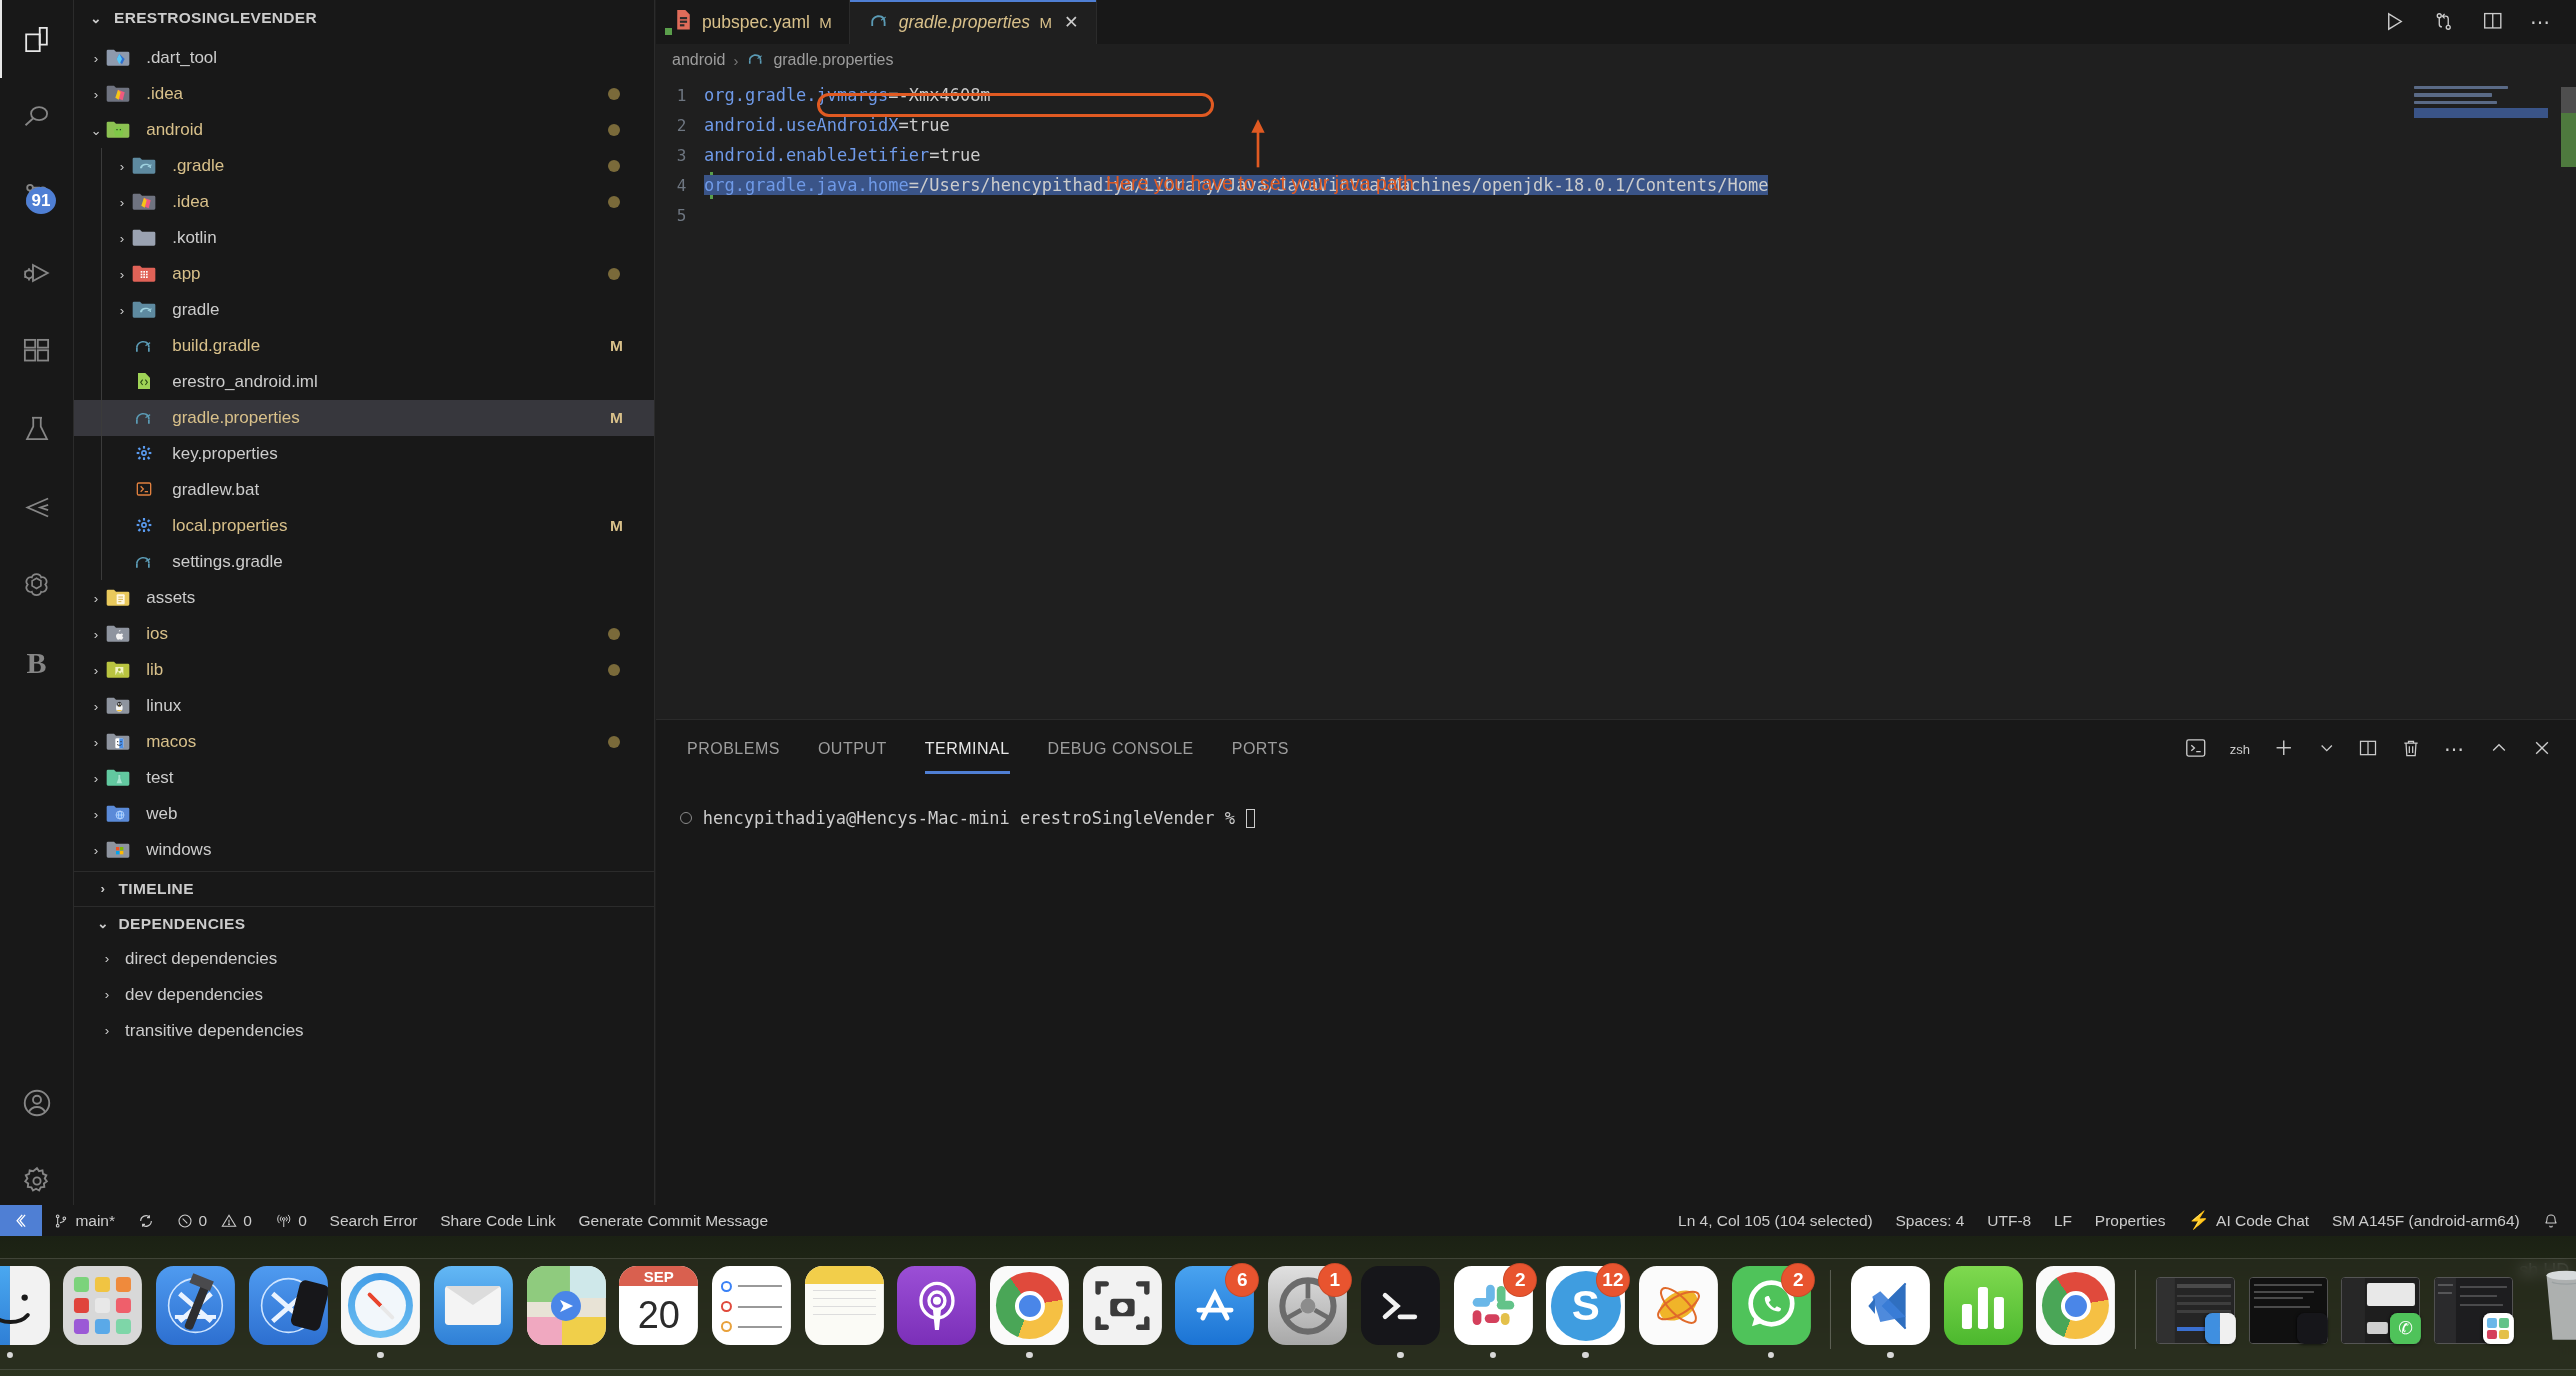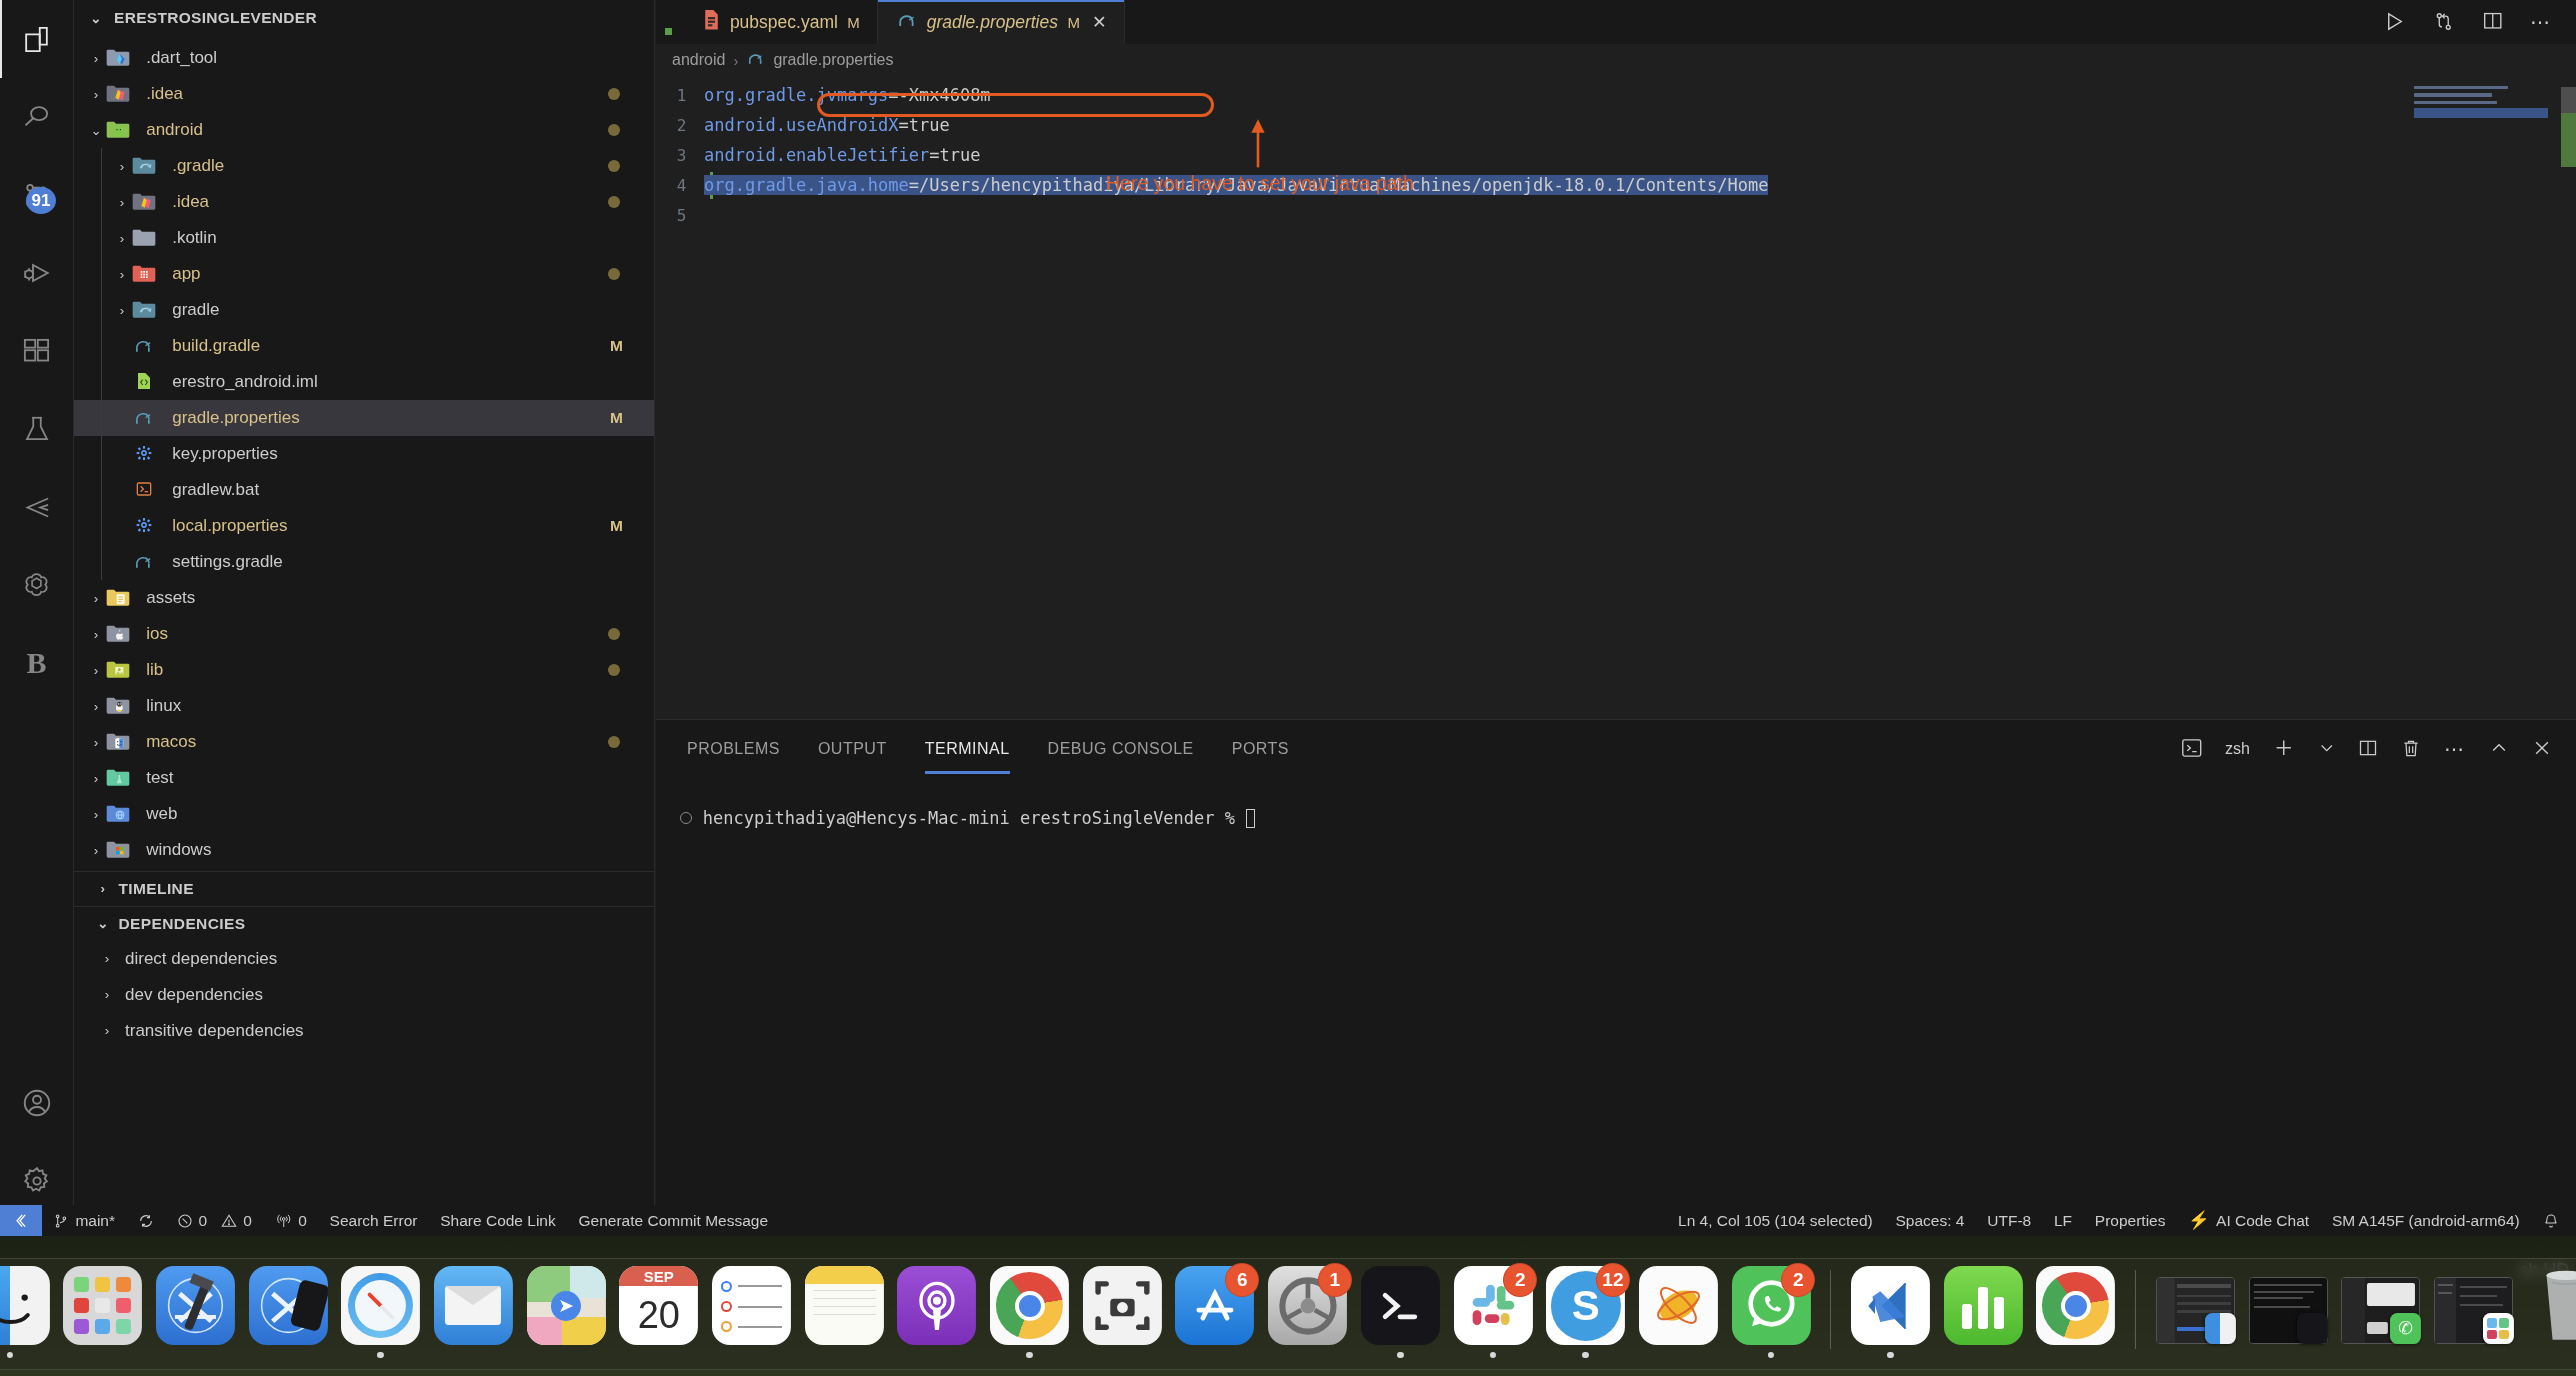--- a/index.html
+++ b/index.html
@@ -64,21 +64,21 @@
     height:35px; display:flex; align-items:center; font-size:15.5px; font-weight:700;
     color:#cccccc; letter-spacing:0.4px; border-top:0.7px solid #2b2b2b; padding-left:23px;
   }
   .section-head .chev { margin-left:-4px; margin-right:5.4px; }
 
   
   .fi { width:24px; height:20px; display:block; }
 
   
   .editor-area { position:absolute; left:656px; top:0; right:0; height:719px; background:#1f1f1f; }
-  .tabbar { height:44px; background:#181818; display:flex; align-items:stretch; position:relative;padding-left:28px; }
+  .tabbar { height:44px; background:#181818; display:flex; align-items:stretch; position:relative; }
   .tab {
     display:flex; align-items:center; gap:9.4px; padding:0 17.5px;
     font-size:17.5px; color:#9d9d9d; background:#181818; position:relative;
     border-right:0.7px solid #2b2b2b; max-width:376px;
   }
   .tab.active { background:#1f1f1f; color:#d8c08a; font-style:italic; }
   .tab.active:before {
     content:""; position:absolute; left:0; right:0; top:0; height:2px; background:#4f7fd4;
   }
   .tab .tname { white-space:nowrap; }
@@ -124,21 +124,21 @@
   .panel { position:absolute; left:656px; top:719px; right:0; height:516px; background:#181818; border-top:0.7px solid #2b2b2b; }
   .panel-tabs { height:58px; display:flex; align-items:center; padding-left:31px; gap:38px; position:relative; }
   .ptab { font-size:16px; color:#9d9d9d; letter-spacing:0.5px; position:relative; padding:6.7px 0; }
   .ptab.active { color:#e7e7e7; }
   .ptab.active:after {
     content:""; position:absolute; left:0; right:0; bottom:-9.4px; height:2.7px; background:#4f7fd4;
   }
   .panel-actions {
     position:absolute; right:24px; top:0; height:58px; display:flex; align-items:center; gap:23px; color:#cccccc;
   }
-  .zsh-label { font-size:16px; color:#cccccc; }
+  .zsh-label { font-size:13px; color:#cccccc; }
   .term-body { padding:30px 0 0 24px; font-family:"DejaVu Sans Mono", monospace; }
   .term-line { display:flex; align-items:center; gap:10.8px; font-size:17px; color:#cccccc; }
   .term-circle { width:12px; height:12px; border:1.3px solid #8a8a8a; border-radius:50%; }
   .term-cursor { display:inline-block; width:9.4px; height:19px; border:1.3px solid #cccccc; }
 
   
   .statusbar {
     position:absolute; left:0; bottom:141px; width:2576px; height:31px;
     background:#181818; display:flex; align-items:flex-start; color:#cccccc; font-size:15.5px;
   }

